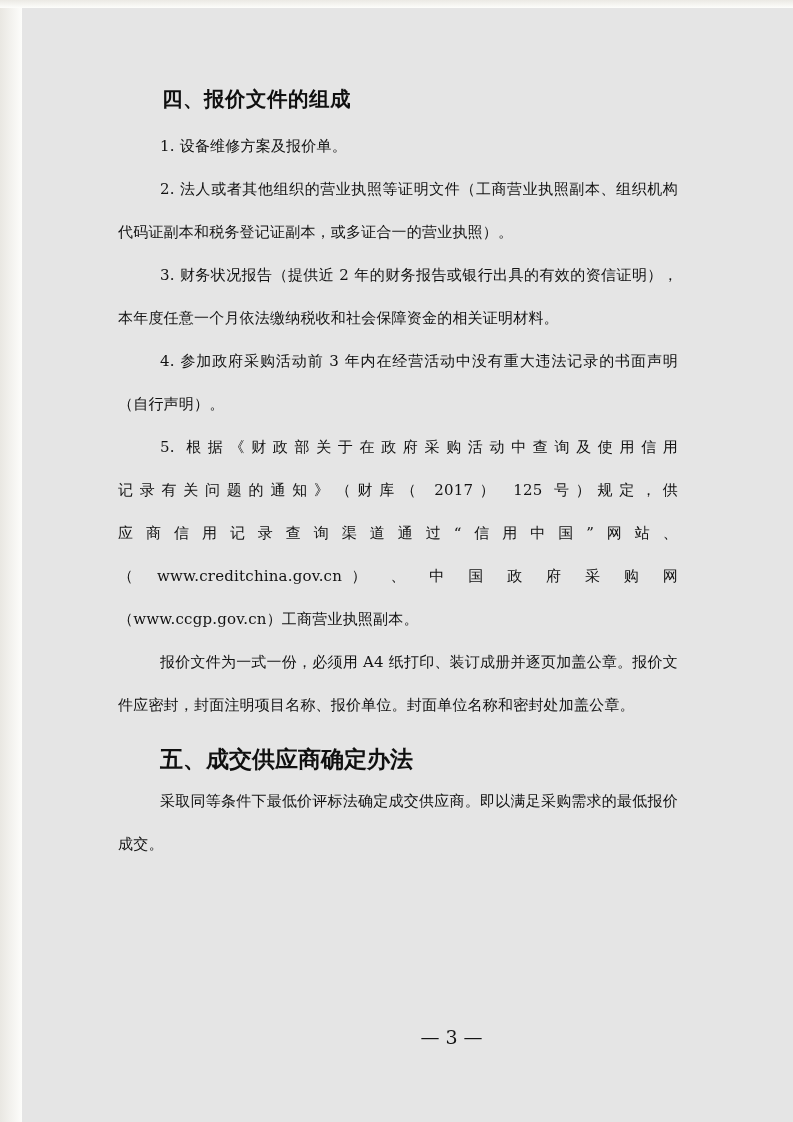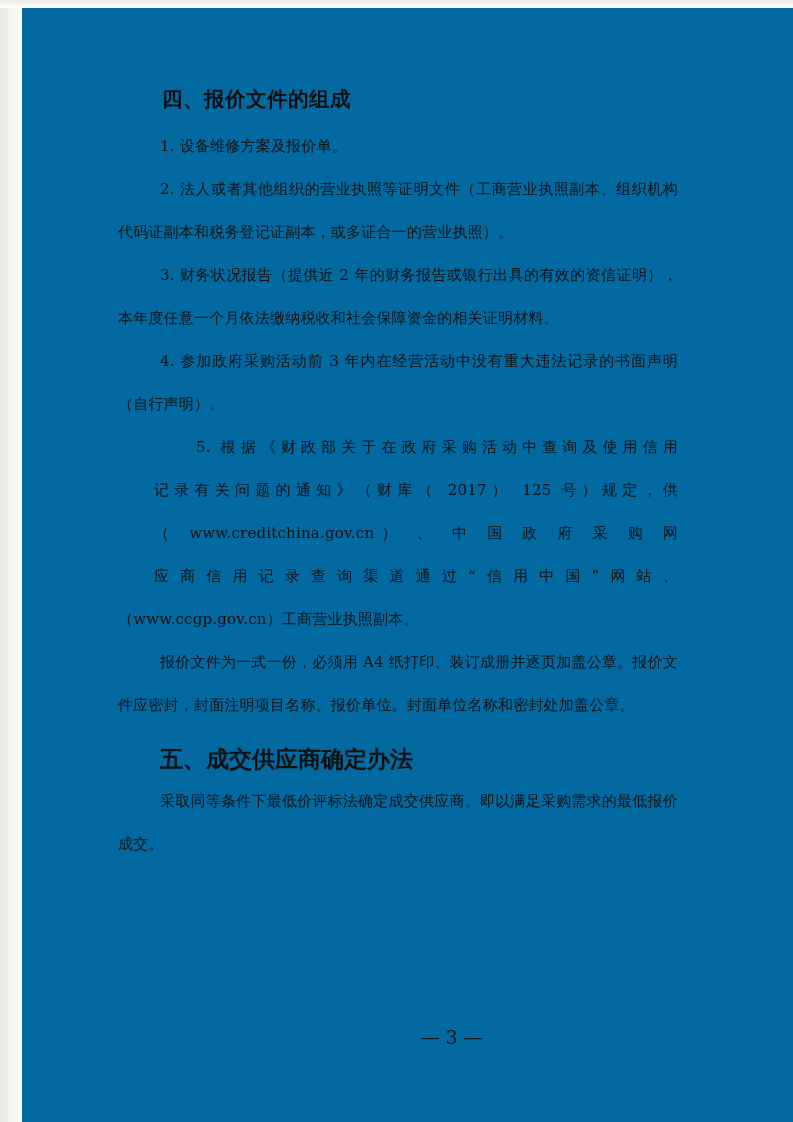--- a/index.html
+++ b/index.html
@@ -10,21 +10,21 @@
     width: 793px;
     height: 1122px;
     background: #ffffff;
     font-family: "DejaVu Serif", "Liberation Serif", serif;
     overflow: hidden;
   }
   .page {
     position: relative;
     width: 793px;
     height: 1122px;
-    background: #0369a1;
+    background: #e5e5e5;
     box-sizing: border-box;
   }
   .content {
     position: absolute;
     left: 118px;
     top: 78px;
     width: 560px;
   }
   .heading {
     font-weight: bold;
@@ -45,21 +45,20 @@
     text-align: justify;
     text-justify: inter-ideograph;
     letter-spacing: 0.2px;
   }
   .para.nojust {
     text-align: left;
   }
   .para-spaced {
     text-align: justify;
     text-align-last: justify;
-    margin-left: 36px;
   }
   .mono {
     font-family: "DejaVu Serif", "Liberation Serif", serif;
   }
   .heading2 {
     font-weight: bold;
     font-size: 23px;
     line-height: 43px;
     color: #101010;
     text-indent: 42px;
@@ -107,22 +106,22 @@
     <p class="para nojust">1. 设备维修方案及报价单。</p>
 
     <p class="para">2. 法人或者其他组织的营业执照等证明文件（工商营业执照副本、组织机构代码证副本和税务登记证副本，或多证合一的营业执照）。</p>
 
     <p class="para">3. 财务状况报告（提供近 2 年的财务报告或银行出具的有效的资信证明），本年度任意一个月依法缴纳税收和社会保障资金的相关证明材料。</p>
 
     <p class="para">4. 参加政府采购活动前 3 年内在经营活动中没有重大违法记录的书面声明（自行声明）。</p>
 
     <p class="para para-spaced">5. 根据《财政部关于在政府采购活动中查询及使用信用</p>
     <p class="para para-spaced" style="text-indent:0">记录有关问题的通知》（财库（ 2017） 125 号）规定，供</p>
+    <p class="para para-spaced" style="text-indent:0">应商信用记录查询渠道通过“信用中国”网站、</p>
     <p class="para para-spaced mono" style="text-indent:0">（ www.creditchina.gov.cn） 、 中 国 政 府 采 购 网</p>
-    <p class="para para-spaced" style="text-indent:0">应商信用记录查询渠道通过“信用中国”网站、</p>
     <p class="para mono" style="text-indent:0">（www.ccgp.gov.cn）工商营业执照副本。</p>
 
     <p class="para">报价文件为一式一份，必须用 A4 纸打印、装订成册并逐页加盖公章。报价文件应密封，封面注明项目名称、报价单位。封面单位名称和密封处加盖公章。</p>
 
     <p class="heading2">五、成交供应商确定办法</p>
 
     <p class="para">采取同等条件下最低价评标法确定成交供应商。即以满足采购需求的最低报价成交。</p>
 
   </div>
 

